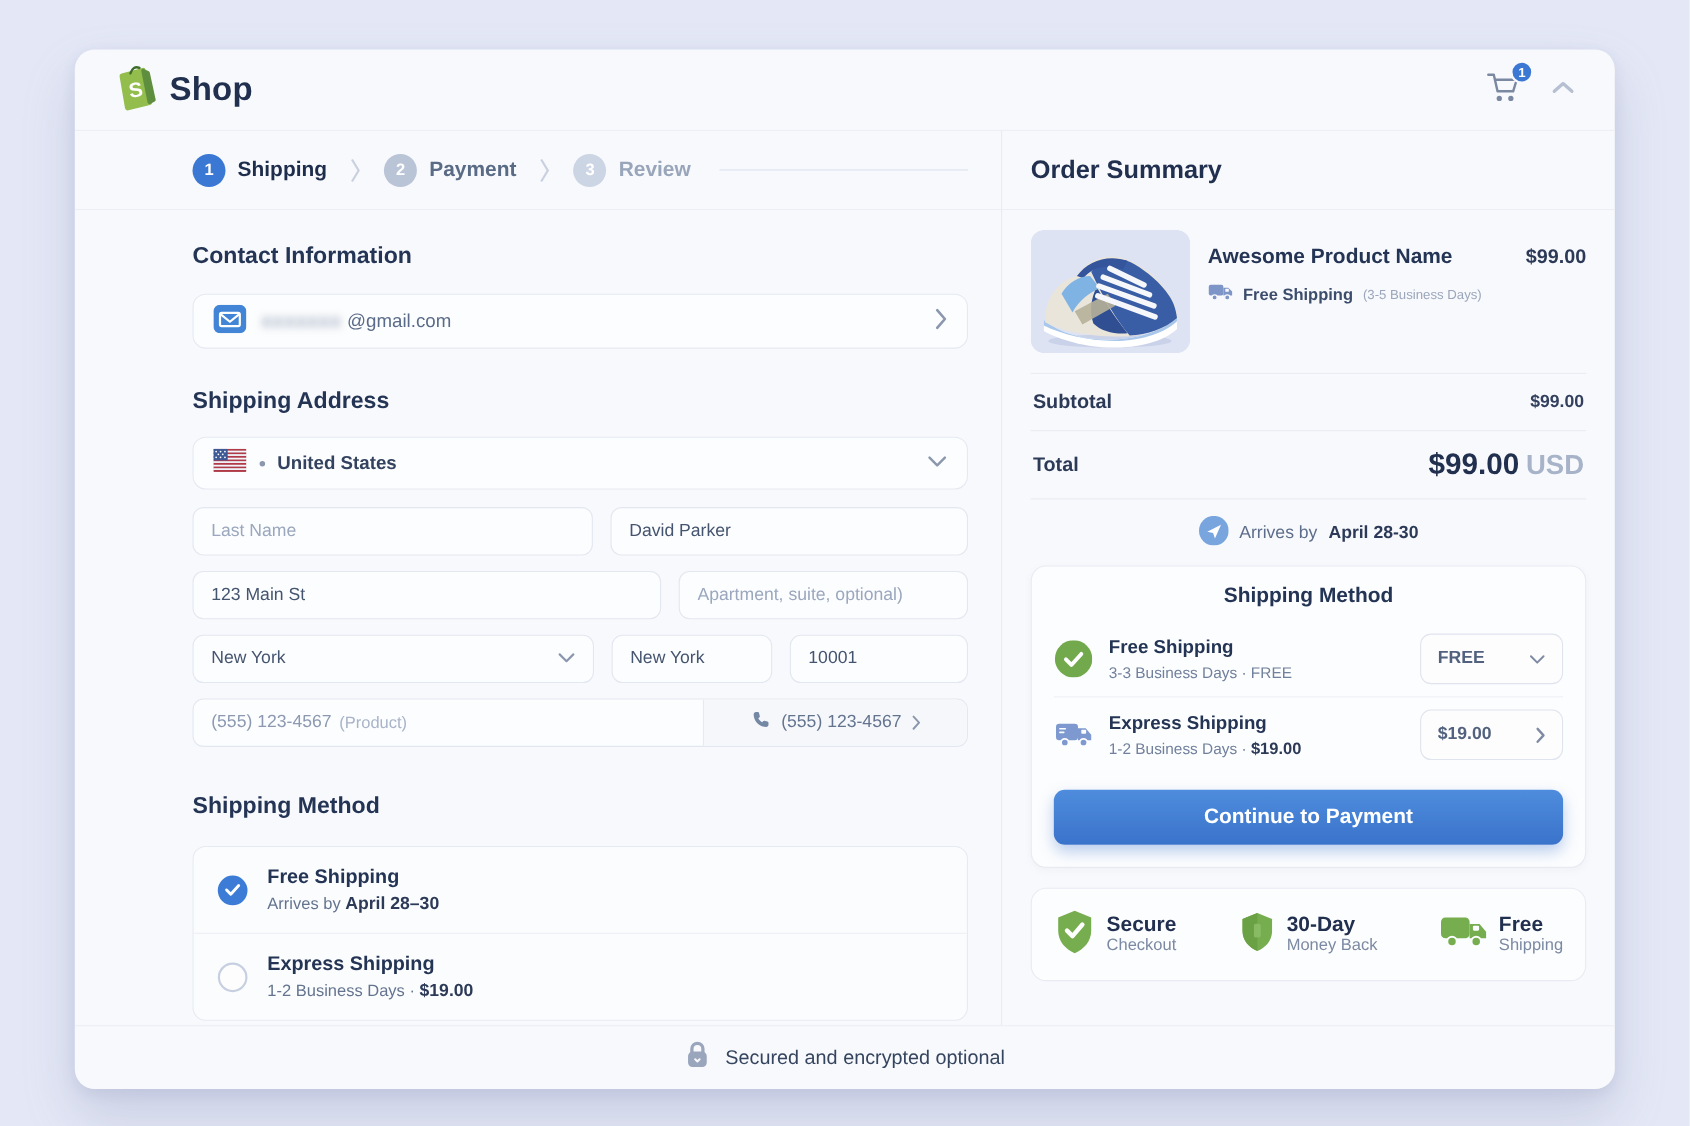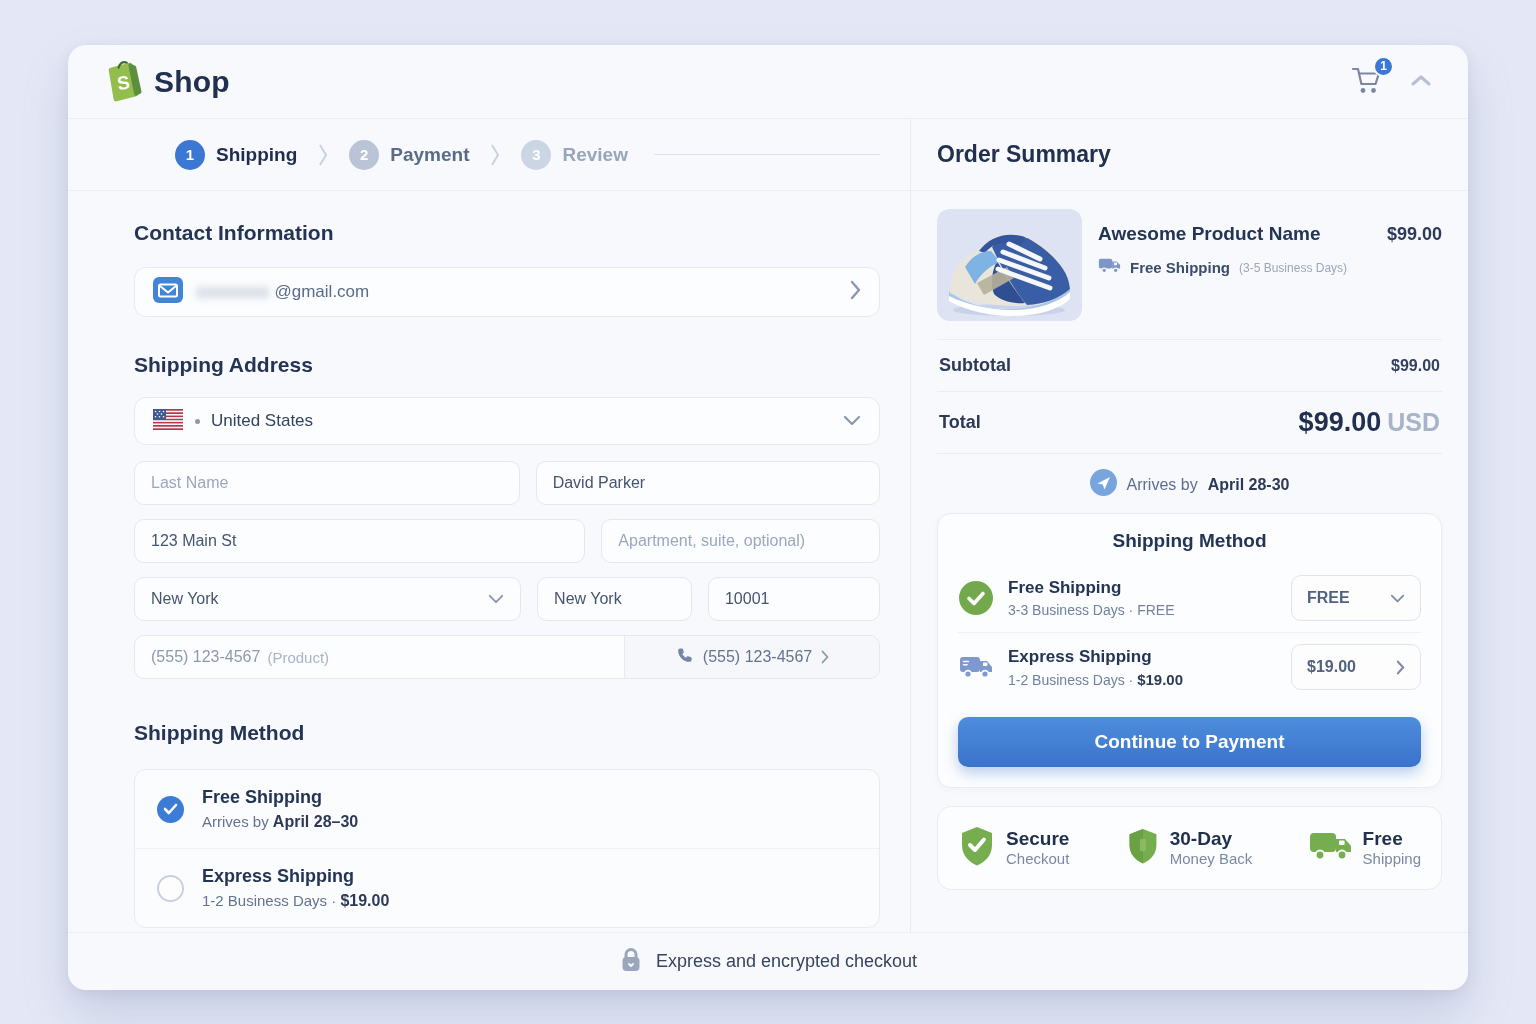--- a/index.html
+++ b/index.html
@@ -39,34 +39,34 @@
               font-size:15px; font-weight:bold; color:#fff; }
   .step.active .step-num { background:#3b78d4; }
   .step.next .step-num { background:#b9c4d7; }
   .step.later .step-num { background:#ccd5e4; }
   .step.active .step-label { color:#1f2d4d; font-weight:bold; font-size:19px; }
   .step.next .step-label { color:#5a6b85; font-weight:600; font-size:19px; }
   .step.later .step-label { color:#98a5ba; font-weight:600; font-size:19px; }
   .step-sep { margin:0 20px; display:flex; }
   .steps-line { flex:1; height:1px; background:#dde2ee; margin-left:26px; }
   
-  .main-content { padding:0 30px 30px 66px; }
+  .main-content { padding:0 30px 30px 107px; }
   h2.sec { font-size:21px; font-weight:bold; color:#243454; }
   .h-contact { margin:30px 0 22px; }
   .h-address { margin:36px 0 20px; }
   .h-method  { margin:42px 0 24px; }
   .field-row {
     background:#fcfdfe; border:1px solid #e5e9f2; border-radius:12px;
     display:flex; align-items:center; padding:0 18px; height:50px; cursor:pointer;
   }
   .email-text { font-size:17px; color:#5a6b89; margin-left:14px; display:flex; align-items:center; }
   .blurred { filter:blur(4px); color:#6d7e9d; letter-spacing:2px; margin-right:4px; }
   .spacer { flex:1; }
   .country-row { height:48px; margin-bottom:16px; }
-  .country-name { font-size:17px; color:#33425f; }
+  .country-name { font-size:17px; color:#33425f;font-weight:bold; }
   .dot-sep { width:5px; height:5px; border-radius:50%; background:#8a97ad; margin:0 11px 0 12px; }
   .grid { display:grid; gap:16px; margin-bottom:14px; }
   .g-name { grid-template-columns:1.12fr 1fr; }
   .g-addr { grid-template-columns:1.62fr 1fr; }
   .g-city { grid-template-columns:2.25fr .9fr 1fr; }
   input.inp, .inp-like {
     height:44px; border:1px solid #e3e7f0; border-radius:10px; background:#fcfdff;
     font-family:"Liberation Sans", sans-serif; font-size:16px; color:#45546f; padding:0 16px; width:100%;
     outline:none; display:flex; align-items:center;
   }
@@ -512,16 +512,16 @@
   </div>
 
   <div class="ftr">
     <span>
       <svg width="24" height="28" viewBox="0 0 24 28">
         <path d="M7 12 V8.5 a5 5 0 0 1 10 0 V12" fill="none" stroke="#9aa6bc" stroke-width="3"></path>
         <rect x="3.5" y="11" width="17" height="14" rx="4" fill="#9aa6bc"></rect>
         <polyline points="10,18 12,20 14,18" fill="none" stroke="#f8f9fc" stroke-width="1.8" stroke-linecap="round" stroke-linejoin="round"></polyline>
       </svg>
     </span>
-    <span class="ftr-text">Express and encrypted checkout</span>
+    <span class="ftr-text">Secured and encrypted optional</span>
   </div>
 
 </div>
 
 </body></html>

